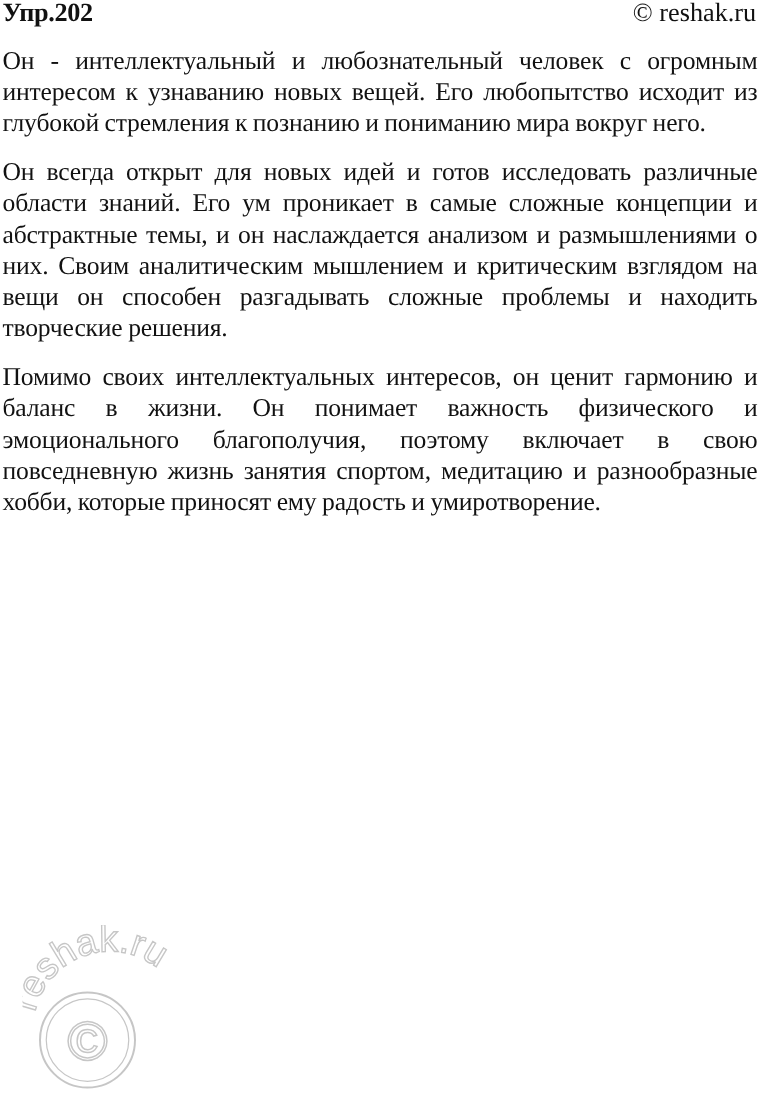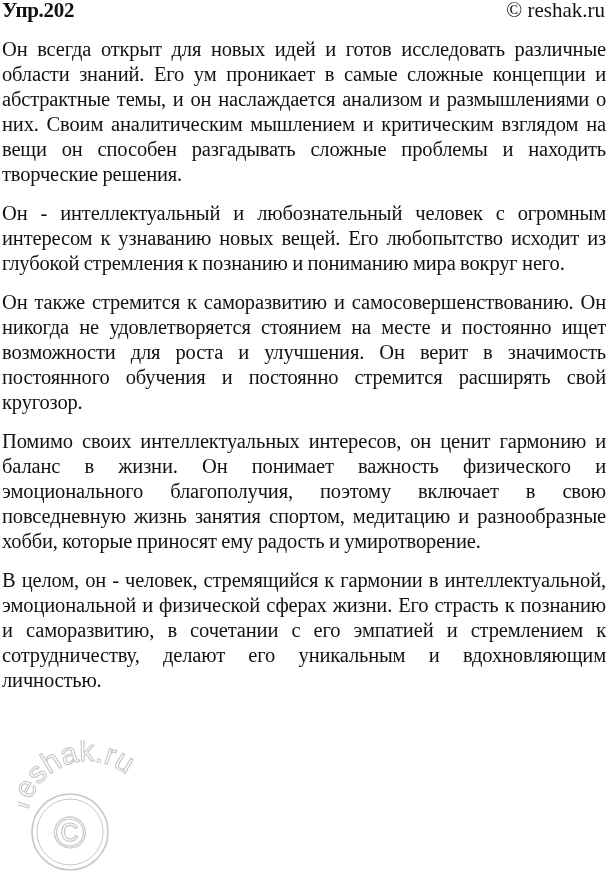--- a/index.html
+++ b/index.html
@@ -40,25 +40,23 @@
 </head>
 <body>
 
 <div class="page">
   <div class="header">
     <span class="ex-title">Упр.202</span>
     <span class="copyright">© reshak.ru</span>
   </div>
 
   <div class="content">
+    <p class="para">Он - интеллектуальный и любознательный человек с огромным интересом к узнаванию новых вещей. Его любопытство исходит из глубокой стремления к познанию и пониманию мира вокруг него.</p>
     <p class="para">Он всегда открыт для новых идей и готов исследовать различные области знаний. Его ум проникает в самые сложные концепции и абстрактные темы, и он наслаждается анализом и размышлениями о них. Своим аналитическим мышлением и критическим взглядом на вещи он способен разгадывать сложные проблемы и находить творческие решения.</p>
-    <p class="para">Он - интеллектуальный и любознательный человек с огромным интересом к узнаванию новых вещей. Его любопытство исходит из глубокой стремления к познанию и пониманию мира вокруг него.</p>
-    <p class="para">Он также стремится к саморазвитию и самосовершенствованию. Он никогда не удовлетворяется стоянием на месте и постоянно ищет возможности для роста и улучшения. Он верит в значимость постоянного обучения и постоянно стремится расширять свой кругозор.</p>
     <p class="para">Помимо своих интеллектуальных интересов, он ценит гармонию и баланс в жизни. Он понимает важность физического и эмоционального благополучия, поэтому включает в свою повседневную жизнь занятия спортом, медитацию и разнообразные хобби, которые приносят ему радость и умиротворение.</p>
-    <p class="para">В целом, он - человек, стремящийся к гармонии в интеллектуальной, эмоциональной и физической сферах жизни. Его страсть к познанию и саморазвитию, в сочетании с его эмпатией и стремлением к сотрудничеству, делают его уникальным и вдохновляющим личностью.</p>
   </div>
 
   <svg class="watermark" viewBox="0 0 150 150">
     <circle cx="52" cy="92" r="38" fill="none" stroke="#999" stroke-width="1.6"></circle>
     <circle cx="52" cy="92" r="33" fill="none" stroke="#999" stroke-width="1"></circle>
     <text x="52" y="108" font-size="44" text-anchor="middle" fill="none" stroke="#999" stroke-width="1.2" font-family="Liberation Sans, sans-serif">©</text>
     <path id="wm-arc" d="M 10 70 A 58 58 0 0 1 130 95" fill="none"></path>
     <text font-size="30" fill="none" stroke="#999" stroke-width="1.1" font-family="Liberation Sans, sans-serif">
       <textPath href="#wm-arc">reshak.ru</textPath>
     </text>

